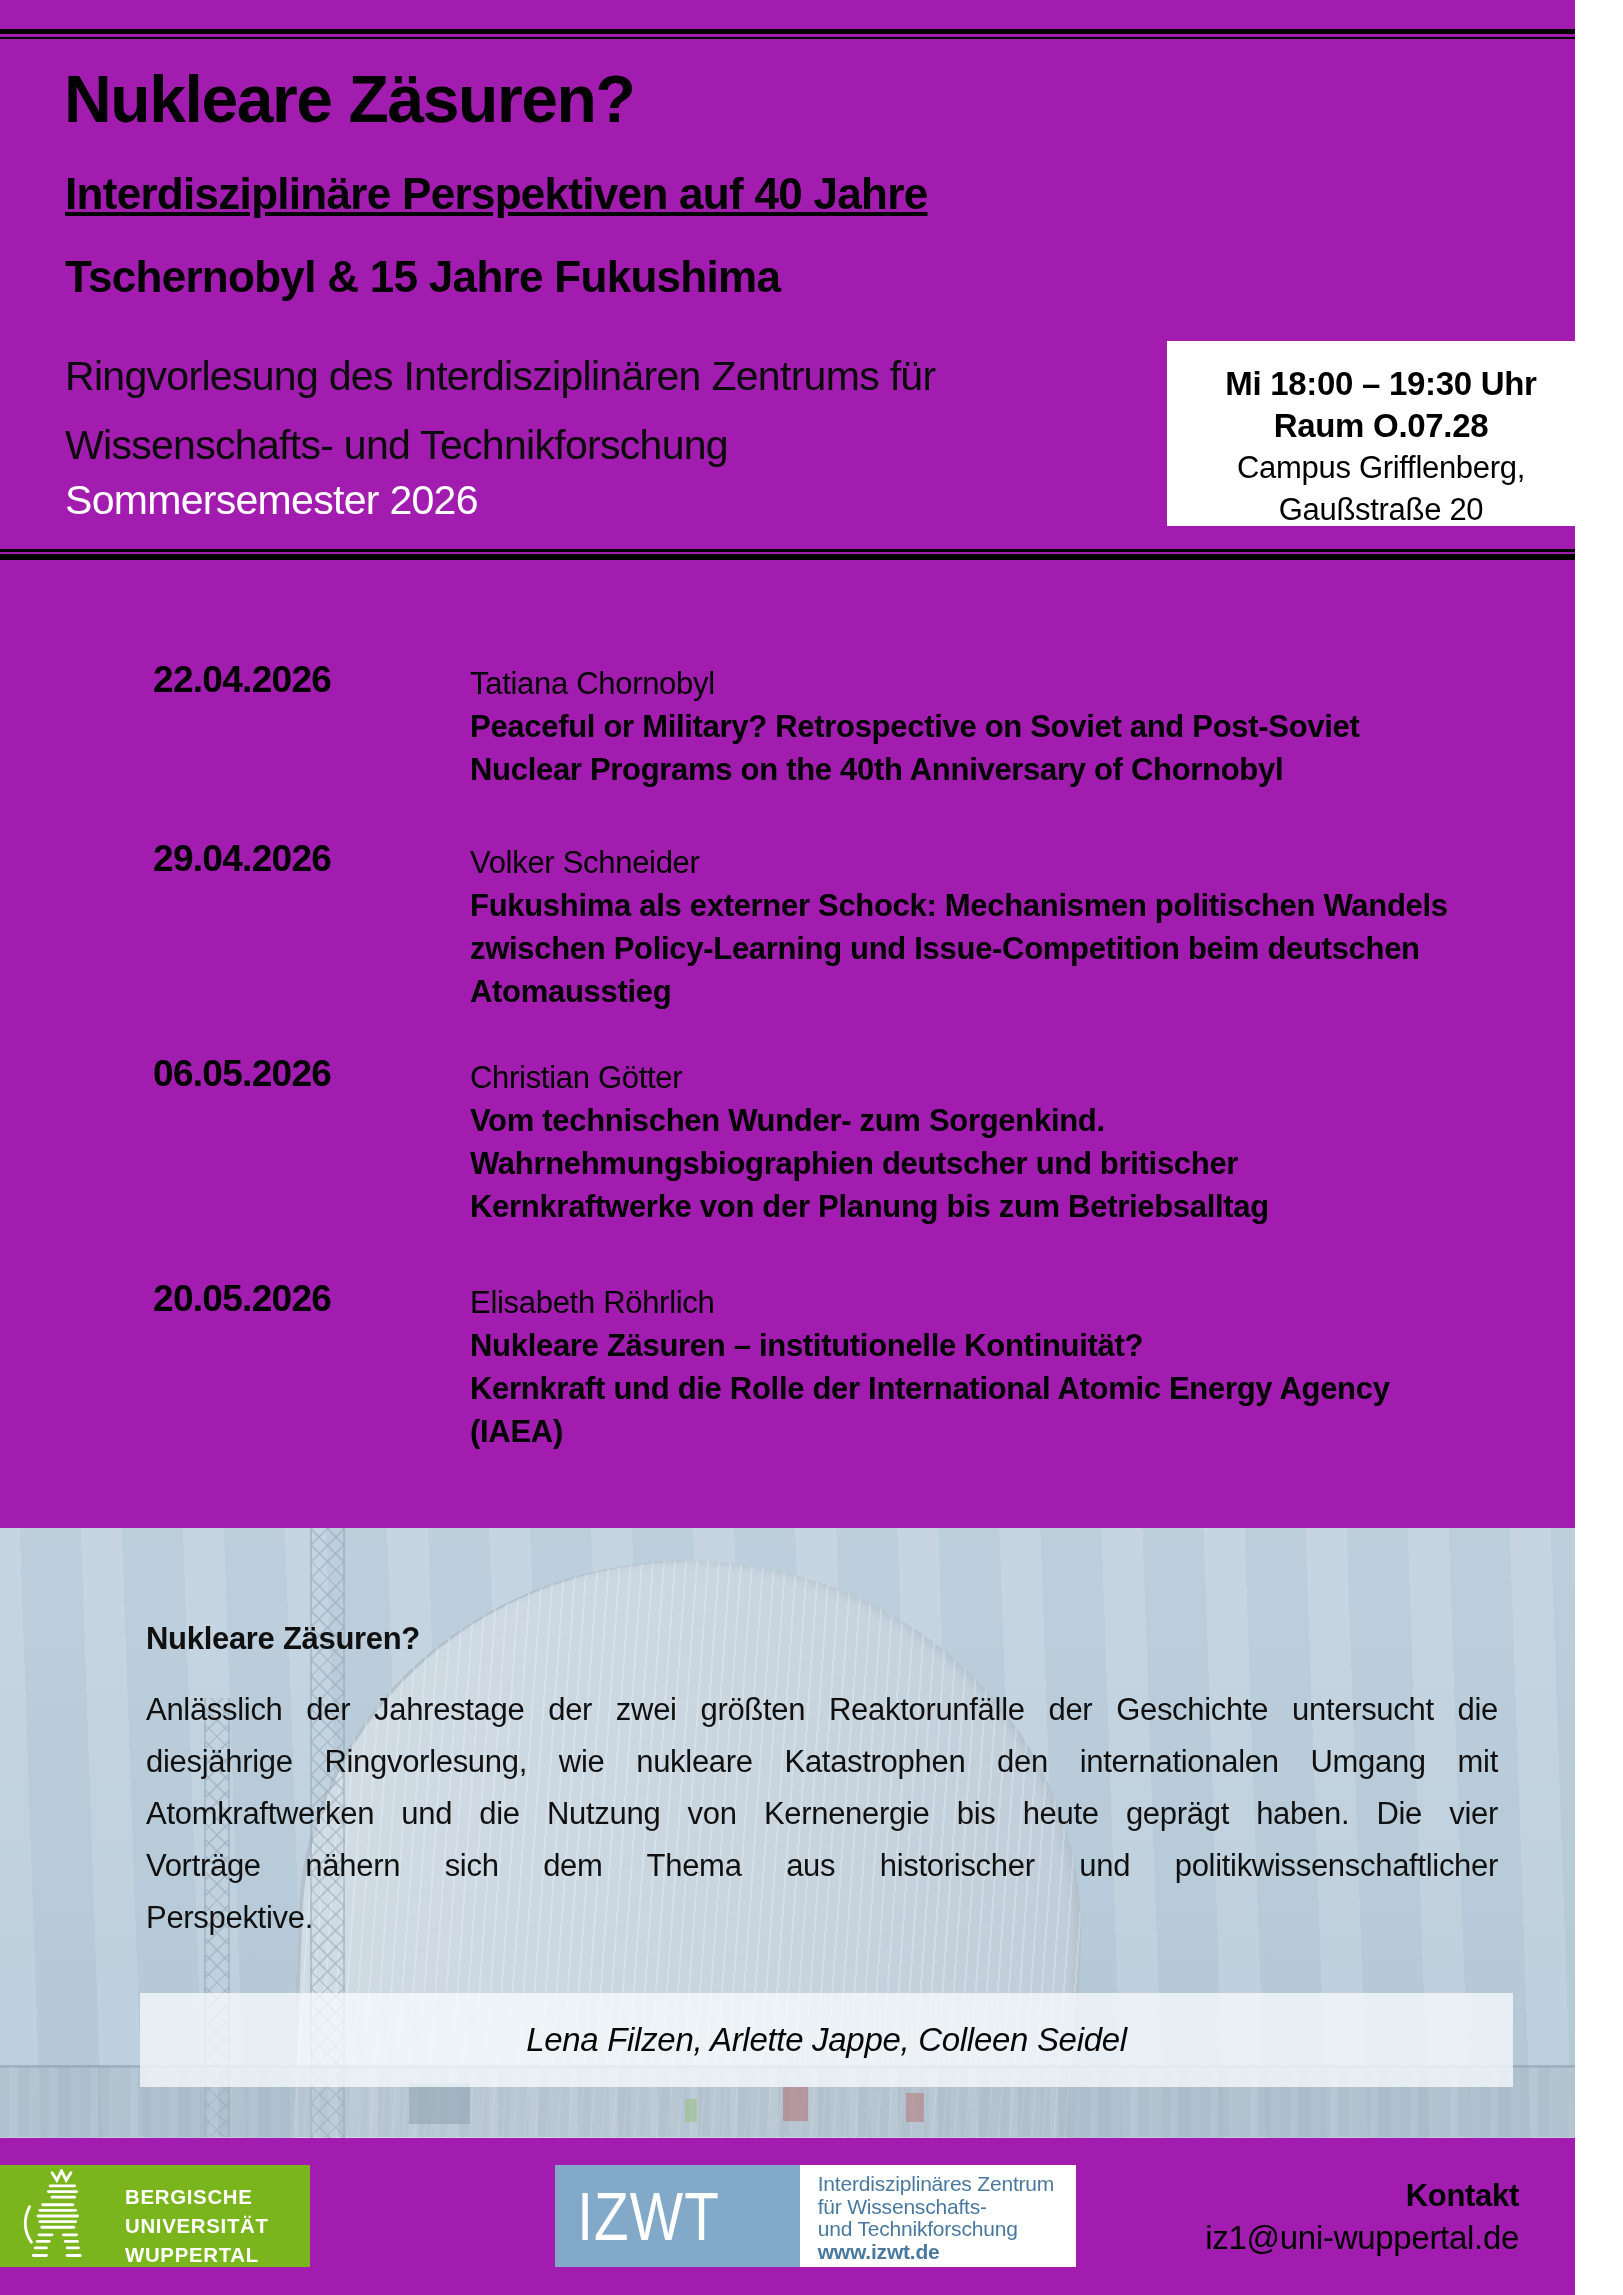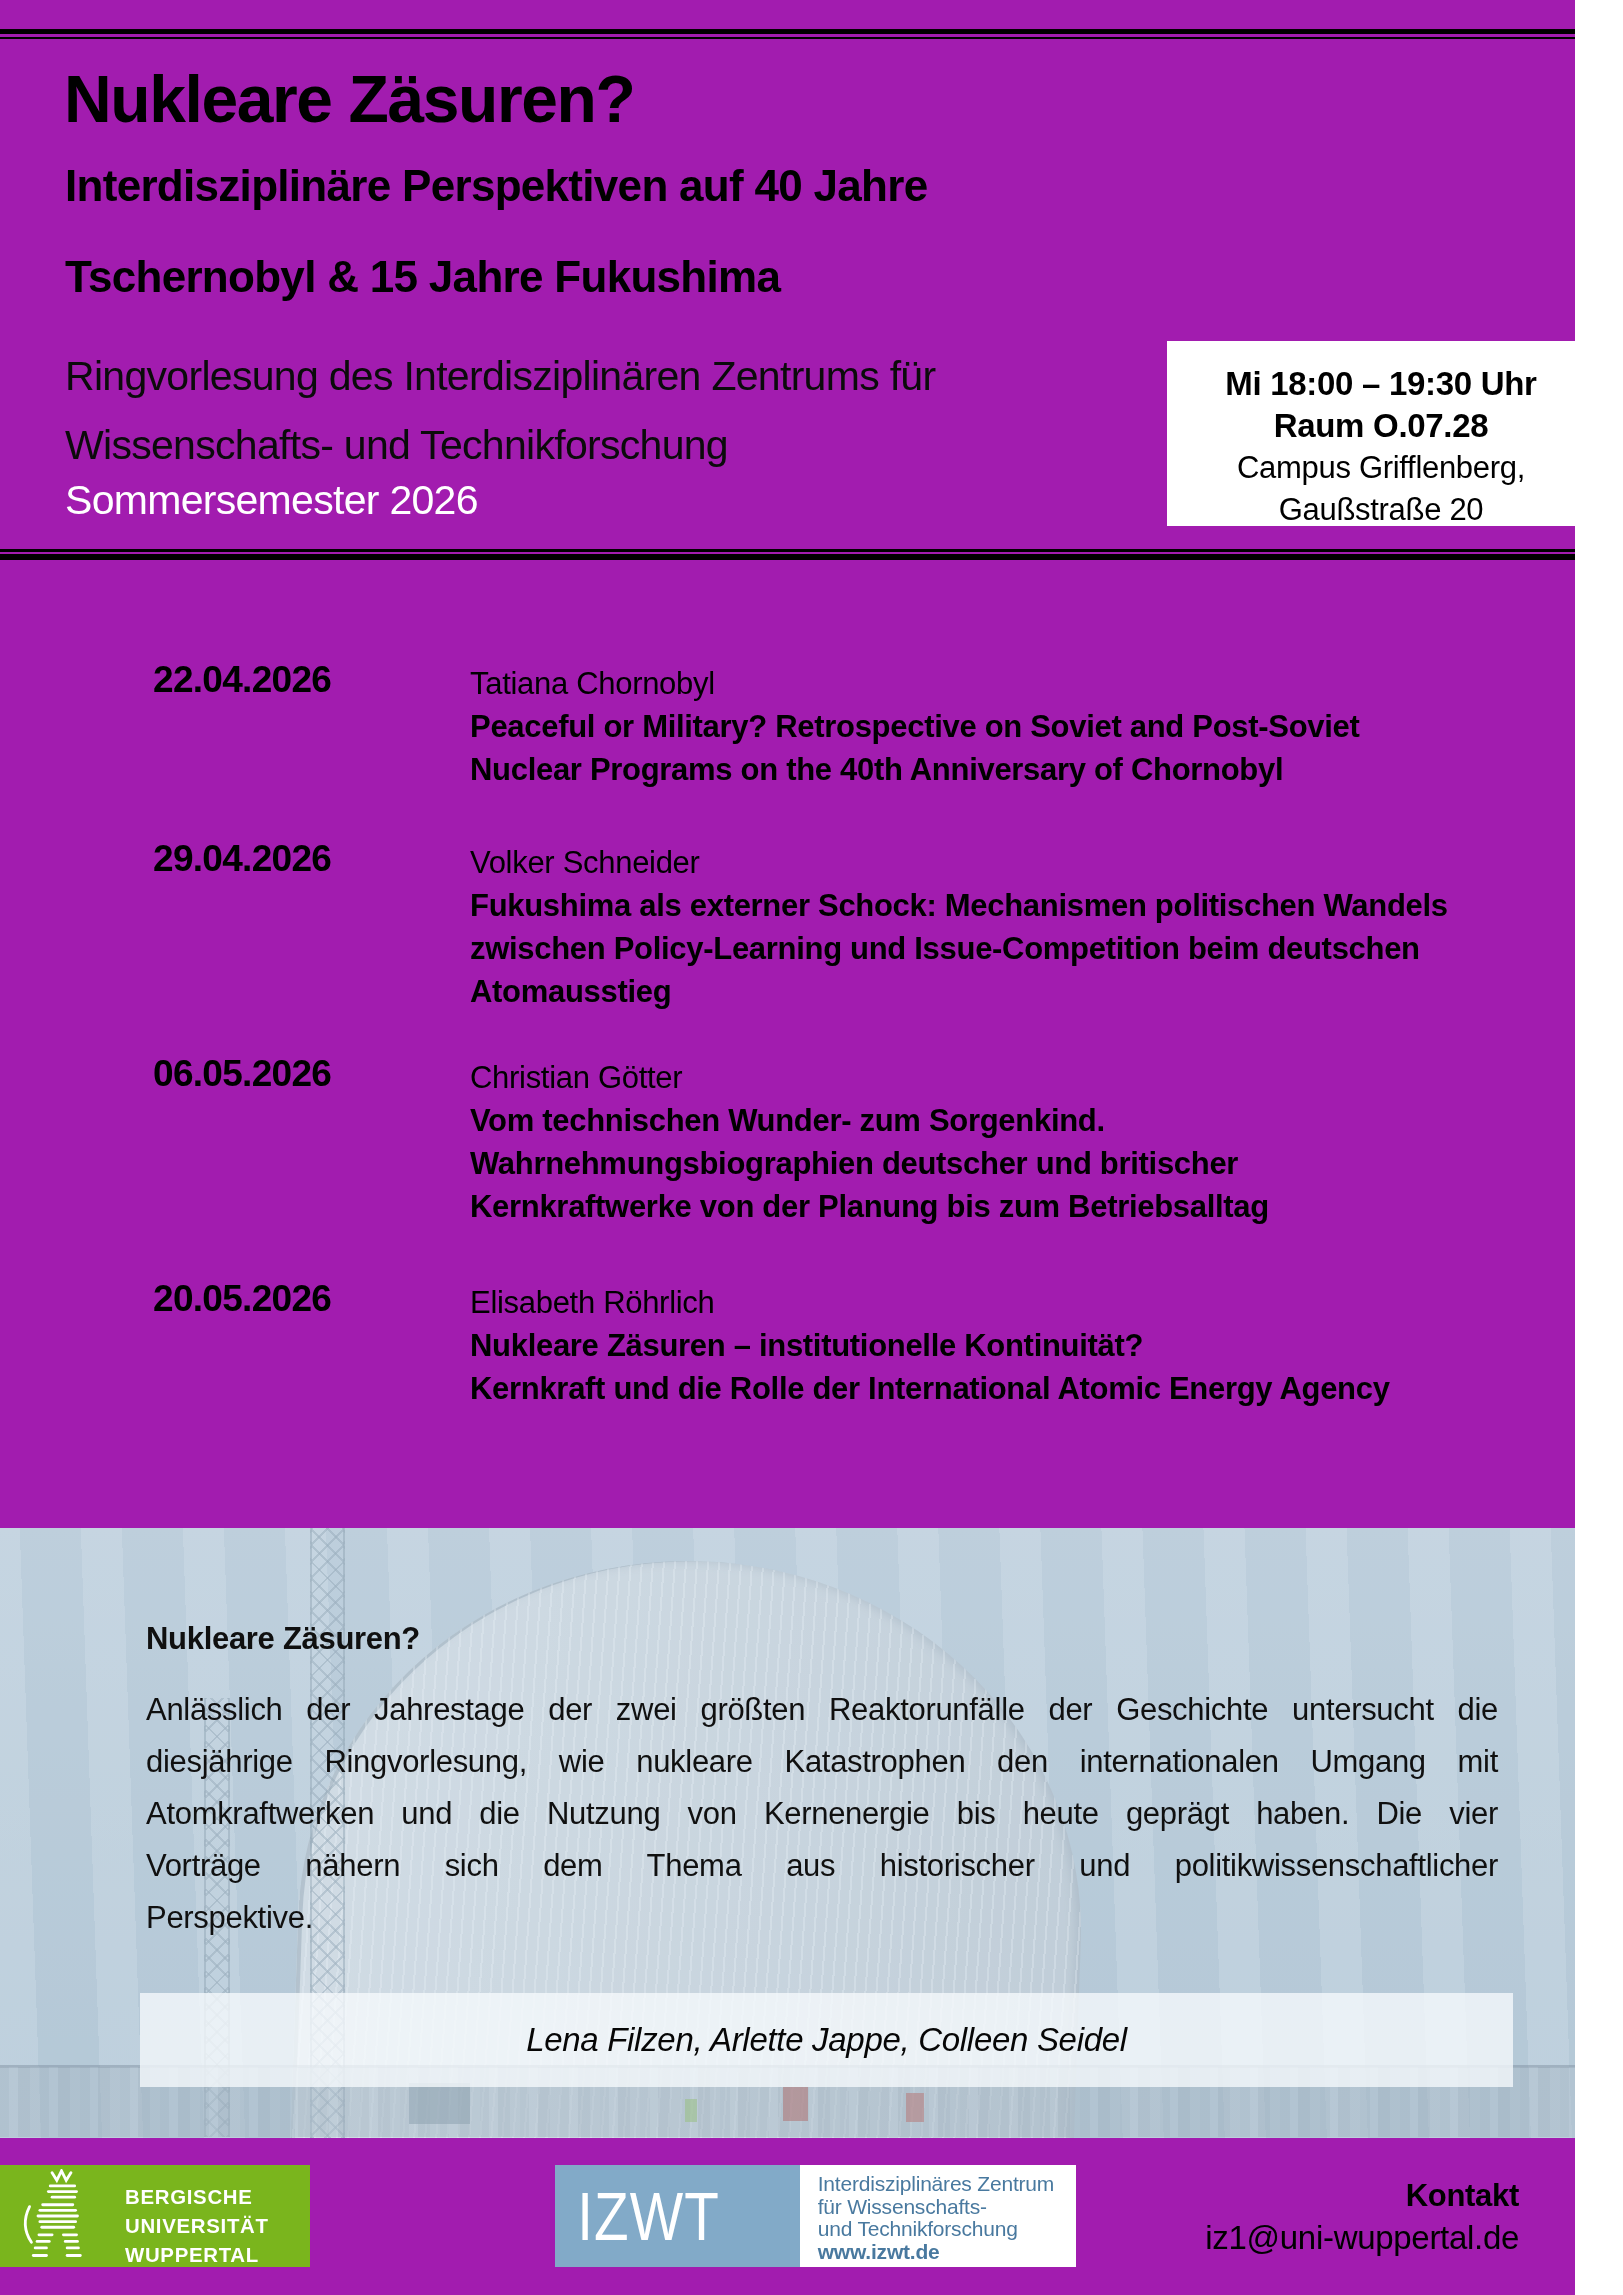--- a/index.html
+++ b/index.html
@@ -14,21 +14,21 @@
   }
   .rule{position:absolute;left:0;width:1624px;background:#000;}
   .rule-top-thick{top:29px;height:4.8px;}
   .rule-top-thin{top:37px;height:2px;}
   .rule-mid-thin{top:549px;height:2.7px;}
   .rule-mid-thick{top:554px;height:6.1px;}
 
   
   .title{position:absolute;left:64px;top:65px;font-size:66px;font-weight:700;letter-spacing:-1.4px;line-height:1.05;}
   .subtitle-line{position:absolute;left:65px;font-size:44px;font-weight:700;letter-spacing:-0.7px;}
-  .subtitle-1{top:161px;}
+  .subtitle-1{top:169px;text-decoration:underline;}
   .subtitle-2{top:252px;}
   .series-line{position:absolute;left:65px;font-size:41px;font-weight:400;letter-spacing:-0.7px;color:#0b0b0b;}
   .series-1{top:353px;}
   .series-2{top:422px;}
   .semester{position:absolute;left:65px;top:477px;font-size:41px;font-weight:400;letter-spacing:-0.7px;color:#ffffff;}
 
   .info-box{
     position:absolute;left:1167px;top:341px;width:428px;height:185px;
     background:#ffffff;text-align:center;padding-top:22px;box-sizing:border-box;
   }
@@ -167,20 +167,21 @@
       <div class="title-line">Kernkraftwerke von der Planung bis zum Betriebsalltag</div>
     </div>
   </div>
 
   <div class="entry entry-4">
     <div class="date">20.05.2026</div>
     <div class="details">
       <div class="speaker">Elisabeth Röhrlich</div>
       <div class="title-line">Nukleare Zäsuren – institutionelle Kontinuität?</div>
       <div class="title-line">Kernkraft und die Rolle der International Atomic Energy Agency</div>
+      <div class="title-line">(IAEA)</div>
     </div>
   </div>
 
   <div class="photo">
     <div class="sky-streaks"></div>
     <div class="crane crane-2"></div>
     <div class="arch">
         <div class="arch-ribs"></div>
       </div>
     <div class="crane crane-1"></div>

